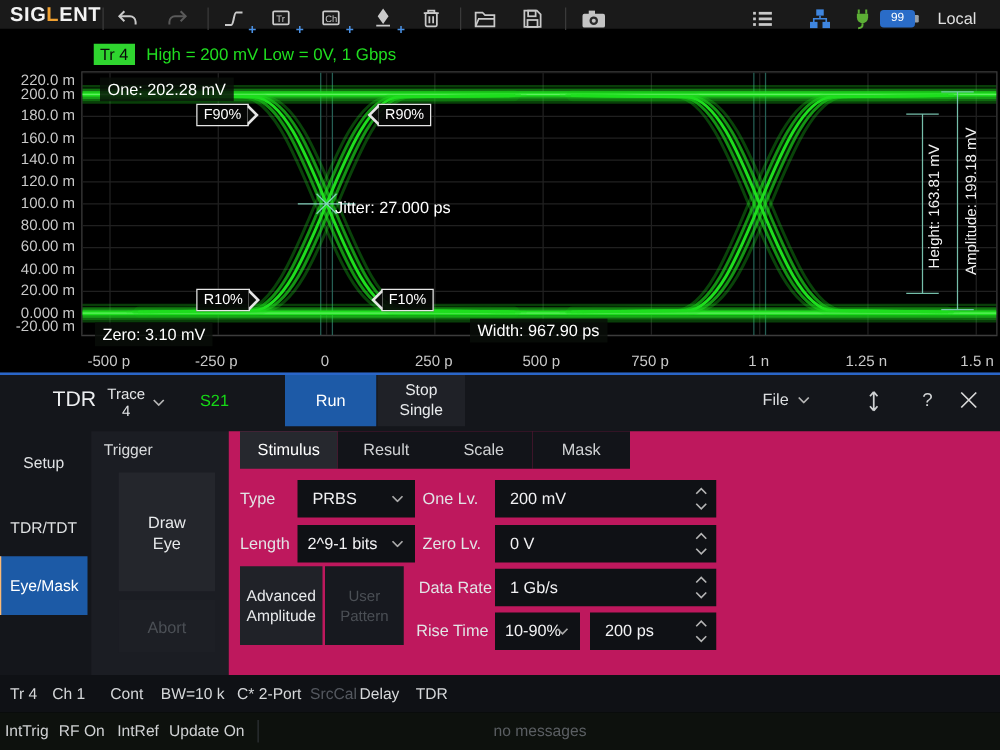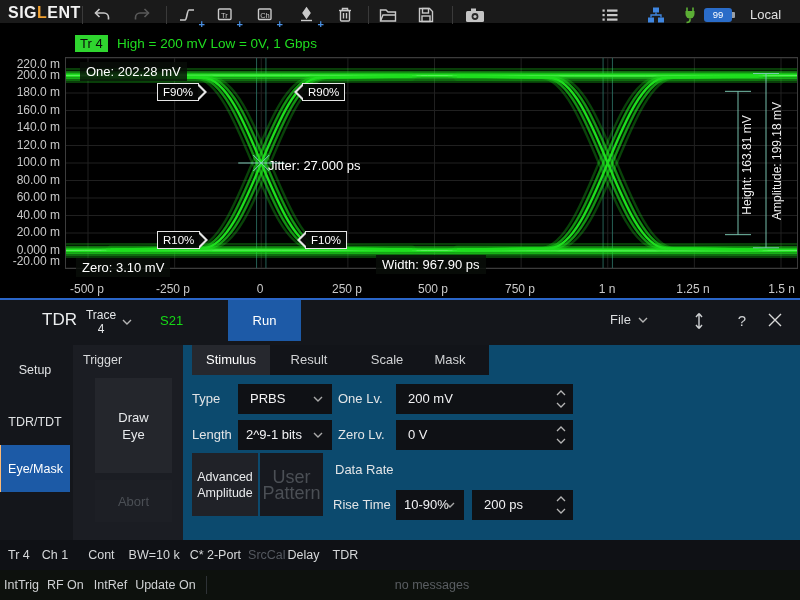--- a/index.html
+++ b/index.html
@@ -56,30 +56,30 @@
              display:flex;align-items:center;justify-content:center;cursor:pointer;}
   .side-sel{background:#1c5aa6;border-left:1px solid #fdba74;box-sizing:border-box;color:#fff;}
 
   .trigger-col{position:absolute;left:73px;top:45px;width:110px;height:197px;background:#1b1d23;}
   .trig-label{position:absolute;left:10px;top:8px;font-size:12.5px;color:#d8dadc;}
   .btn-draw{position:absolute;left:22px;top:33px;width:77px;height:95px;background:#24262c;color:#e8eaec;font-size:13px;
             line-height:17px;display:flex;align-items:center;justify-content:center;text-align:center;}
   .btn-abort{position:absolute;left:22px;top:135px;width:77px;height:42px;background:#1d1f25;color:#4b4f55;font-size:13px;
              display:flex;align-items:center;justify-content:center;}
 
-  .main-col{position:absolute;left:183px;top:45px;width:617px;height:197px;background:#0c4a6e;}
+  .main-col{position:absolute;left:183px;top:45px;width:617px;height:197px;background:#be185d;}
   .tab{position:absolute;top:0;width:78px;height:30px;line-height:30px;text-align:center;font-size:13px;color:#d0d2d4;cursor:pointer;background:#121419;}
   .tab-sel{background:#26282e;color:#ffffff;}
   .flabel{position:absolute;height:30px;line-height:30px;font-size:13px;color:#e2e4e6;}
   .field{position:absolute;height:30px;line-height:30px;background:#0f1115;color:#f2f2f4;font-size:13px;padding-left:12px;box-sizing:border-box;}
   .field .chev{position:absolute;right:9px;top:12px;}
   .spin{position:absolute;right:7px;top:4px;width:10px;height:22px;}
   .btn-adv{position:absolute;left:9px;top:108px;width:66px;height:63px;background:#202228;color:#e8eaec;font-size:12.5px;line-height:16px;
            display:flex;align-items:center;justify-content:center;text-align:center;}
-  .btn-user{position:absolute;left:77px;top:108px;width:63px;height:63px;background:#17191f;color:#4b4f55;font-size:18px;line-height:16px;
+  .btn-user{position:absolute;left:77px;top:108px;width:63px;height:63px;background:#17191f;color:#4b4f55;font-size:12px;line-height:16px;
             display:flex;align-items:center;justify-content:center;text-align:center;}
 
   
   #status-bar{position:absolute;top:540px;left:0;width:800px;height:30px;background:#0f1115;display:flex;align-items:center;padding-left:8px;box-sizing:border-box;font-size:12.5px;color:#d6d8da;}
   #status-bar span{white-space:nowrap;}
   #message-bar{position:absolute;top:570px;left:0;width:800px;height:30px;background:#0d110d;display:flex;align-items:center;padding-left:4px;box-sizing:border-box;font-size:12.5px;color:#cfd1d3;}
   .dim{color:#54585f !important;}
   .vdiv{width:1px;height:18px;background:#2e3236;margin-left:10px;}
   .nomsg{position:absolute;left:432px;top:0;height:30px;line-height:30px;transform:translateX(-50%);color:#5a5e62;}
 </style>
@@ -326,20 +326,21 @@
           <div>4</div>
         </div>
       <svg width="10" height="6" viewBox="0 0 10 6" fill="none" stroke="#b5b5b5" stroke-width="1.4">
           <path d="M1,1 L5,5 L9,1"></path>
         </svg>
     </div>
     <div class="sparam">S21</div>
     <div class="btn-run">
         <span>Run</span>
       </div>
+    <div class="btn-stop"><span>Stop</span><br><span>Single</span></div>
 
     <div class="file">
       <span>File</span>
       <svg width="10" height="6" viewBox="0 0 10 6" fill="none" stroke="#b5b5b5" stroke-width="1.4">
           <path d="M1,1 L5,5 L9,1"></path>
         </svg>
     </div>
     <div class="ico-btn" style="left:691px">
       <svg width="16" height="20" viewBox="0 0 16 20" fill="none" stroke="#cfd1d3" stroke-width="1.4">
           <path d="M8,2.5 V17.5 M8,2.5 L5,6 M8,2.5 L11,6 M8,17.5 L5,14 M8,17.5 L11,14"></path>
@@ -369,21 +370,21 @@
         </div>
       <div class="btn-abort">
           <span>Abort</span>
         </div>
     </div>
 
     <div class="main-col">
       <div class="tab tab-sel" style="left:9px"><span>Stimulus</span></div>
       <div class="tab" style="left:165px"><span>Scale</span></div>
       <div class="tab" style="left:87px"><span>Result</span></div>
-      <div class="tab" style="left:228px"><span>Mask</span></div>
+      <div class="tab" style="left:243px"><span>Mask</span></div>
 
       <div class="flabel" style="left:9px;top:39px">Type</div>
       <div class="field" style="left:55px;top:39px;width:94px">
         <span>PRBS</span>
         <svg class="chev" width="10" height="6" viewBox="0 0 10 6" fill="none" stroke="#a9a9a9" stroke-width="1.4">
             <path d="M1,1 L5,5 L9,1"></path>
           </svg>
       </div>
       <div class="flabel" style="left:9px;top:75px">Length</div>
       <div class="field" style="left:55px;top:75px;width:94px;padding-left:8px">
@@ -410,20 +411,27 @@
       </div>
       <div class="flabel" style="left:155px;top:75px">Zero Lv.</div>
       <div class="field" style="left:213px;top:75px;width:177px">
         <span>0 V</span>
         <svg class="spin" viewBox="0 0 10 22" fill="none" stroke="#b5b5b5" stroke-width="1.3">
             <path d="M1,7 L5,3 L9,7"></path>
             <path d="M1,15 L5,19 L9,15"></path>
           </svg>
       </div>
       <div class="flabel" style="left:152px;top:110px">Data Rate</div>
+      <div class="field" style="left:213px;top:110px;width:177px">
+        <span>1 Gb/s</span>
+        <svg class="spin" viewBox="0 0 10 22" fill="none" stroke="#b5b5b5" stroke-width="1.3">
+            <path d="M1,7 L5,3 L9,7"></path>
+            <path d="M1,15 L5,19 L9,15"></path>
+          </svg>
+      </div>
       <div class="flabel" style="left:150px;top:145px">Rise Time</div>
       <div class="field" style="left:213px;top:145px;width:68px;padding-left:8px">
         <span>10-90%</span>
         <svg class="chev" width="10" height="6" viewBox="0 0 10 6" fill="none" stroke="#a9a9a9" stroke-width="1.4">
             <path d="M1,1 L5,5 L9,1"></path>
           </svg>
       </div>
       <div class="field" style="left:289px;top:145px;width:101px">
         <span>200 ps</span>
         <svg class="spin" viewBox="0 0 10 22" fill="none" stroke="#b5b5b5" stroke-width="1.3">

